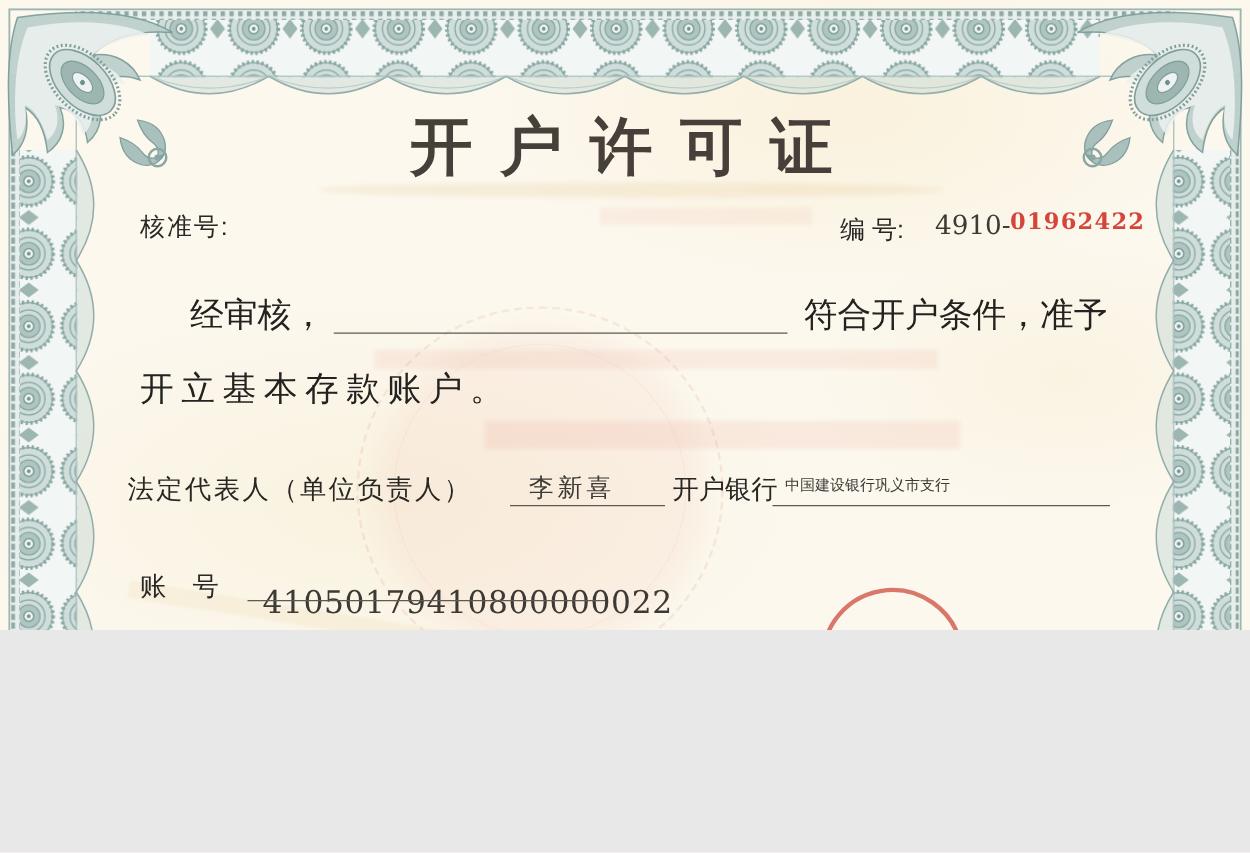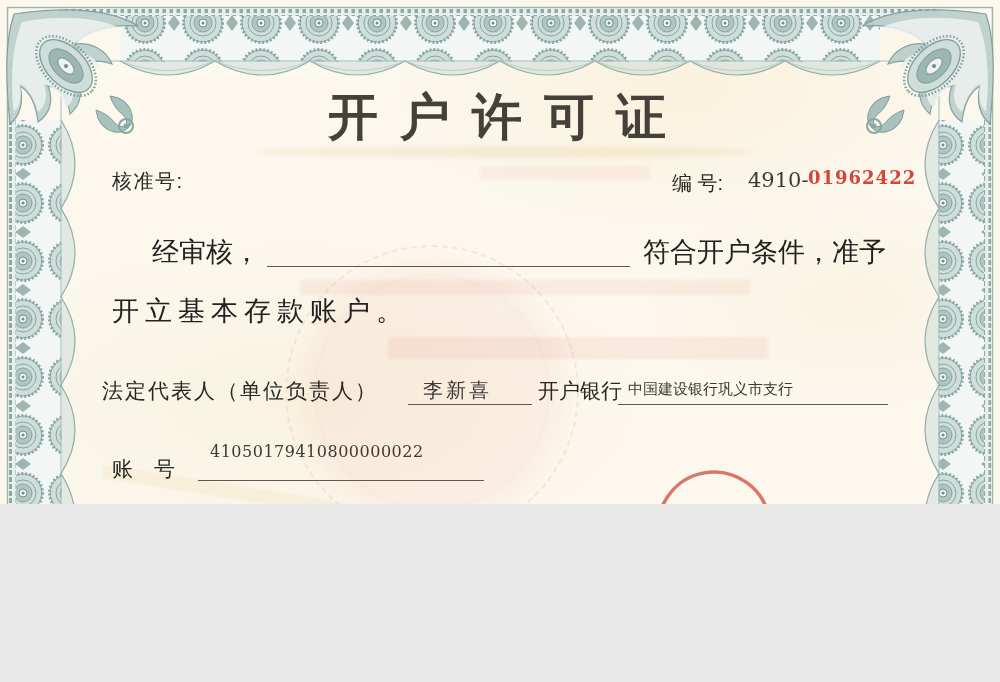--- a/index.html
+++ b/index.html
@@ -41,23 +41,23 @@
   .serial-label{left:672px;top:170px;font-size:20px;}
   .serial-prefix{left:748px;top:168px;font-size:21px;}
   .serial-number{left:808px;top:167px;font-size:18px;letter-spacing:1px;font-weight:bold;}
   .audit-prefix{left:152px;top:234px;font-size:27px;color:#242220;}
   .company-value{left:282px;top:242px;font-size:18px;}
   .audit-suffix{left:643px;top:234px;font-size:27px;color:#242220;}
   .body-line2{left:112px;top:293px;font-size:27px;letter-spacing:6px;color:#242220;}
   .legal-label{left:102px;top:377px;font-size:21px;letter-spacing:2px;}
   .legal-value{left:423px;top:377px;font-size:20px;letter-spacing:3px;}
   .bank-label{left:538px;top:377px;font-size:21px;}
-  .bank-value{left:628px;top:380px;font-size:15px;}
+  .bank-value{left:628px;top:380px;font-size:12px;}
   .account-label{left:112px;top:455px;font-size:21px;}
-  .account-value{left:210px;top:442px;font-size:16px;letter-spacing:.5px;}
+  .account-value{left:210px;top:467px;font-size:25px;letter-spacing:.5px;}
   .authority-label{left:616px;top:511px;font-size:18px;letter-spacing:.5px;}
   .issue-date{left:615px;top:534px;color:#2e2c2a;}
   .dnum{font-family:Liberation Mono, monospace;font-size:16px;color:#3c3a38;position:relative;top:-4px;margin:0 6px;}
   .dunit{font-size:15px;font-weight:bold;margin:0 3px;position:relative;top:2px;}
   .uline{position:absolute;z-index:3;border-bottom:1.5px solid #5f5950;height:0;}
   .ul-company{left:267px;top:266px;width:363px;}
   .ul-legal{left:408px;top:404px;width:124px;}
   .ul-bank{left:618px;top:404px;width:270px;}
   .ul-account{left:198px;top:480px;width:286px;}
   

